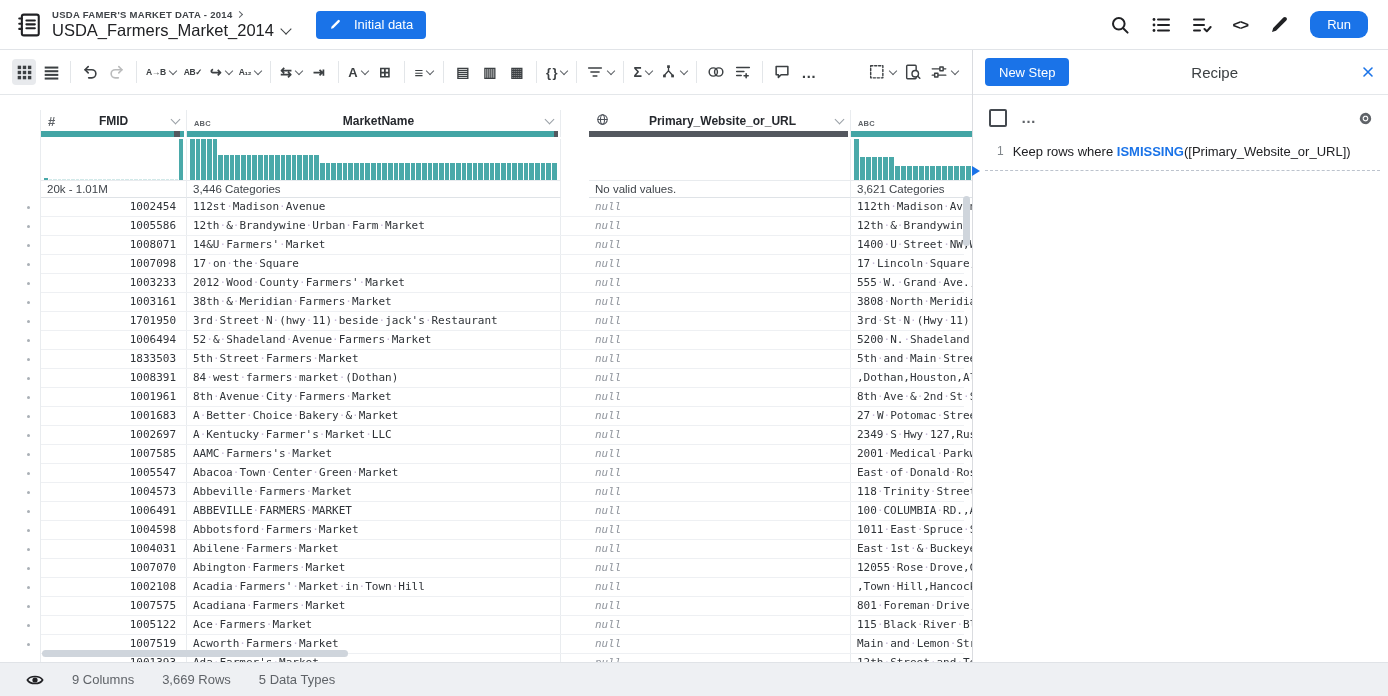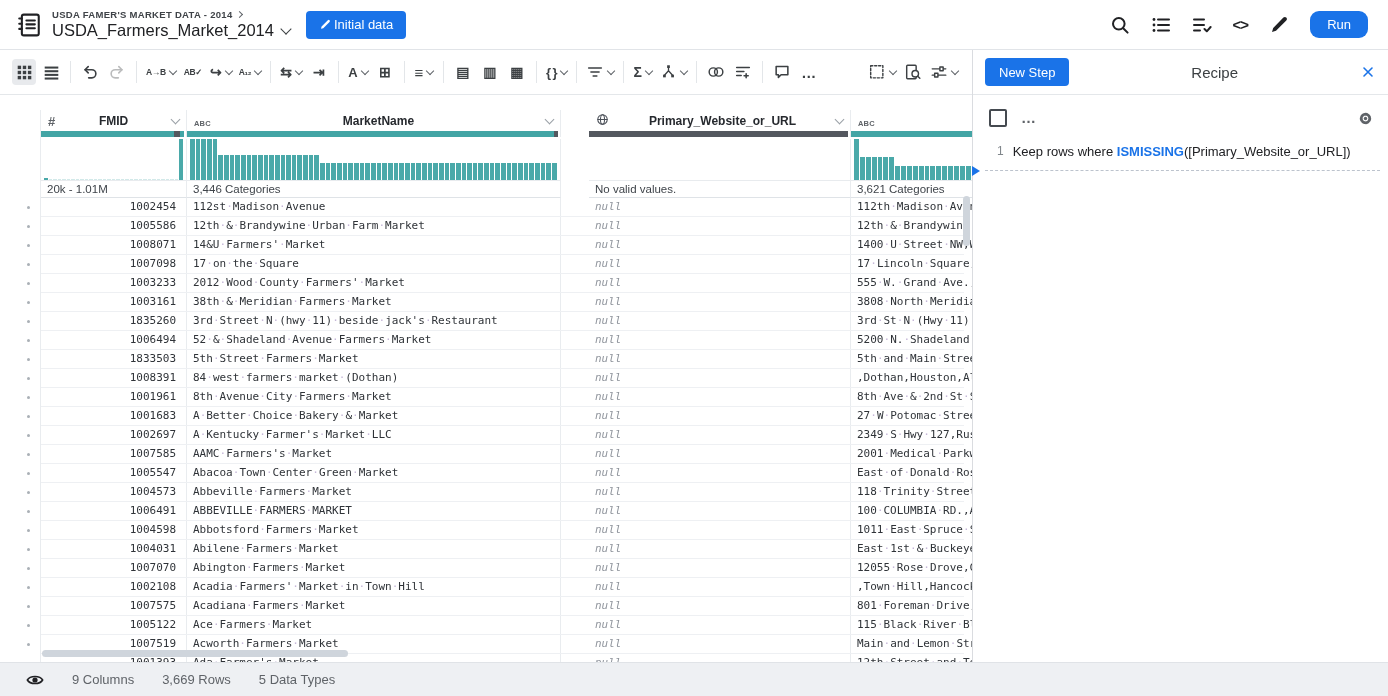--- a/index.html
+++ b/index.html
@@ -13,21 +13,21 @@
           border-bottom:1px solid #e1e4e8;display:flex;align-items:center;justify-content:space-between;box-sizing:border-box;}
   .tb-left{display:flex;align-items:center;padding-left:16px;}
   .titles{margin-left:10px;}
   .breadcrumb{font-size:9.5px;font-weight:700;color:#3f4348;letter-spacing:.3px;display:flex;align-items:center;}
   .titlerow{display:flex;align-items:center;margin-top:1px;}
   .title{font-size:16.5px;color:#202124;}
   .chevr{width:4px;height:4px;border-right:1.3px solid #5f6368;border-top:1.3px solid #5f6368;
          transform:rotate(45deg);display:inline-block;margin-left:5px;}
   .chevd{width:7px;height:7px;border-right:1.6px solid #3c4043;border-bottom:1.6px solid #3c4043;
          transform:rotate(45deg);display:inline-block;margin-left:8px;margin-top:-4px;}
-  .initial{margin-left:16px;height:28px;display:flex;align-items:center;gap:2px;padding:0 13px;}
+  .initial{margin-left:26px;height:28px;display:flex;align-items:center;gap:12px;padding:0 13px;}
   .tb-right{display:flex;align-items:center;gap:21px;padding-right:20px;}
   .ricon{display:inline-flex;align-items:center;justify-content:center;cursor:pointer;}
   .code-g{font-size:15px;font-weight:700;color:#202124;letter-spacing:-1px;}
   .run{height:27px;padding:0 17px;border-radius:9px;}
 
   
   .toolbar{position:absolute;left:0;top:50px;width:972px;height:45px;background:#fff;
            border-bottom:1px solid #e4e7ea;box-sizing:border-box;display:flex;align-items:center;
            padding:0 12px;gap:3px;}
   .tb-btn{min-width:24px;height:26px;display:flex;align-items:center;justify-content:center;
@@ -532,21 +532,21 @@
     <div class="cell c3 nullv">null</div>
     <div class="cell c4 txt dotted">555<span class="sp">·</span>W.<span class="sp">·</span>Grand<span class="sp">·</span>Ave.,Wi</div>
   </div>
         <div class="trow">
     <div class="cell c1 num">1003161</div>
     <div class="cell c2 txt dotted">38th<span class="sp">·</span>&amp;<span class="sp">·</span>Meridian<span class="sp">·</span>Farmers<span class="sp">·</span>Market</div>
     <div class="cell c3 nullv">null</div>
     <div class="cell c4 txt dotted">3808<span class="sp">·</span>North<span class="sp">·</span>Meridian<span class="sp">·</span></div>
   </div>
         <div class="trow">
-    <div class="cell c1 num">1835260</div>
+    <div class="cell c1 num">1701950</div>
     <div class="cell c2 txt dotted">3rd<span class="sp">·</span>Street<span class="sp">·</span>N<span class="sp">·</span>(hwy<span class="sp">·</span>11)<span class="sp">·</span>beside<span class="sp">·</span>jack's<span class="sp">·</span>Restaurant</div>
     <div class="cell c3 nullv">null</div>
     <div class="cell c4 txt dotted">3rd<span class="sp">·</span>St<span class="sp">·</span>N<span class="sp">·</span>(Hwy<span class="sp">·</span>11)<span class="sp">·</span>be</div>
   </div>
         <div class="trow">
     <div class="cell c1 num">1006494</div>
     <div class="cell c2 txt dotted">52<span class="sp">·</span>&amp;<span class="sp">·</span>Shadeland<span class="sp">·</span>Avenue<span class="sp">·</span>Farmers<span class="sp">·</span>Market</div>
     <div class="cell c3 nullv">null</div>
     <div class="cell c4 txt dotted">5200<span class="sp">·</span>N.<span class="sp">·</span>Shadeland<span class="sp">·</span>Av</div>
   </div>

